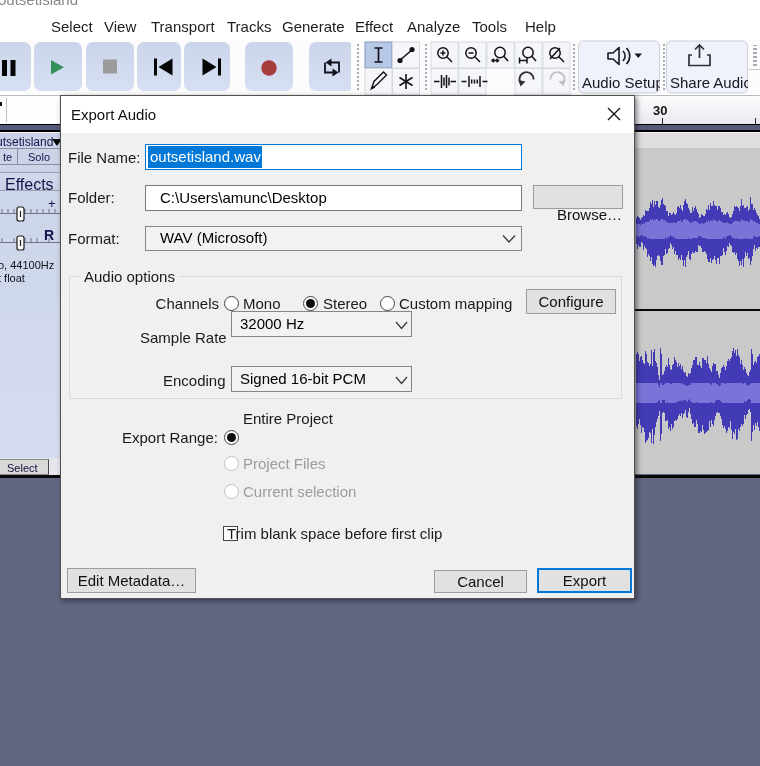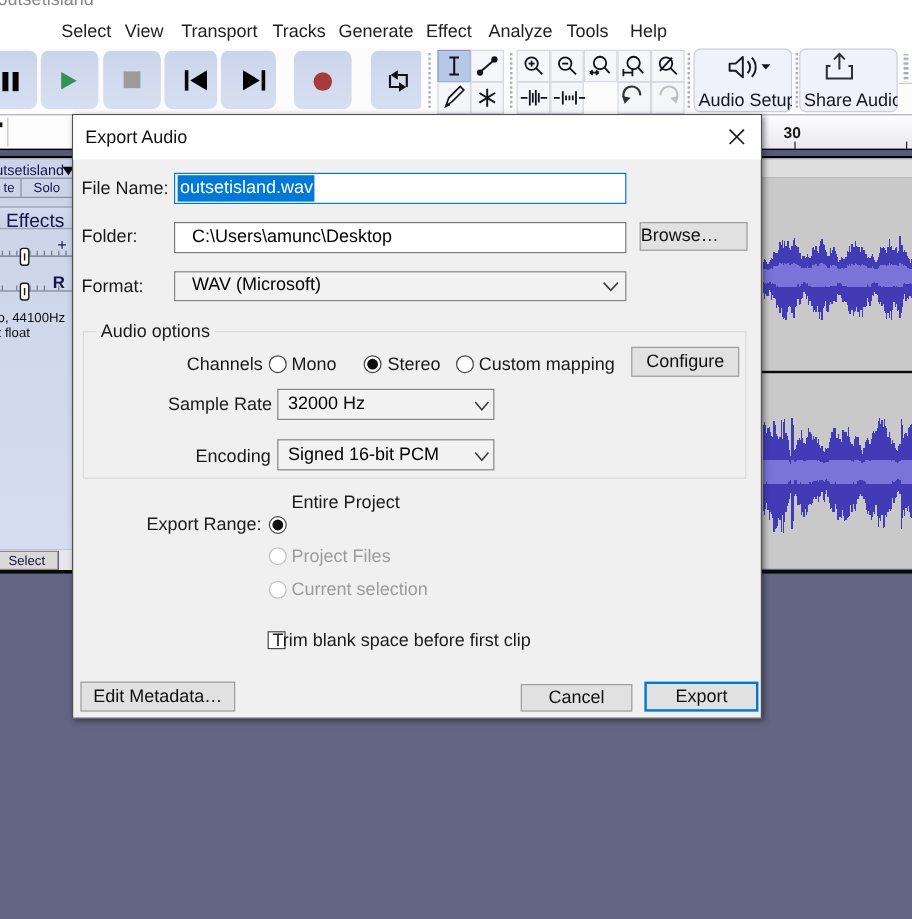--- a/index.html
+++ b/index.html
@@ -273,42 +273,42 @@
 
   <span class="lbl" style="left:7px;top:53px;">File Name:</span>
   <div class="abs" style="left:84px;top:48px;width:377px;height:26px;background:#fff;border:1px solid #0078d7;">
     <div class="abs" style="left:2px;top:1px;height:22px;background:#0078d7;color:#fff;font-size:15px;padding:2px 1px 0 2px;">outsetisland.wav</div>
   </div>
 
   <span class="lbl" style="left:7px;top:93px;">Folder:</span>
   <div class="abs" style="left:84px;top:89px;width:377px;height:26px;background:#fff;border:1px solid #7a7a7a;">
     <span class="abs" style="left:14px;top:3px;font-size:15px;color:#000;white-space:nowrap;">C:\Users\amunc\Desktop</span>
   </div>
-  <div class="abs btn" style="left:472px;top:89px;width:90px;height:24px;background:#e1e1e1;border:1px solid #9d9d9d;text-align:left;font-size:15px;color:#111;padding-top:2px;">Browse…</div>
+  <div class="abs btn" style="left:472px;top:89px;width:90px;height:24px;background:#e1e1e1;border:1px solid #9d9d9d;text-align:right;font-size:15px;color:#111;padding-top:20px;">Browse…</div>
 
   <span class="lbl" style="left:7px;top:134px;">Format:</span>
   <div class="abs" style="left:84px;top:130px;width:377px;height:25px;background:#f2f2f2;border:1px solid #868686;">
     <span class="abs" style="left:14px;top:2px;font-size:15px;color:#000;">WAV (Microsoft)</span>
     <svg class="abs" style="left:356px;top:7px;" width="14" height="10" viewBox="0 0 14 10">
         <path d="M 1 1.5 L 7 8 L 13 1.5" stroke="#3c3c3c" stroke-width="1.3" fill="none"></path>
       </svg>
   </div>
 
   <div class="abs" style="left:8px;top:180px;width:553px;height:123px;border:1px solid #dadada;"></div>
   <span class="abs" style="left:19px;top:172px;font-size:15px;color:#1a1a1a;background:#f0f0f0;padding:0 4px;">Audio options</span>
   <span class="lbl" style="left:36px;top:199px;width:122px;text-align:right;">Channels</span>
   <div class="abs rad" style="left:163px;top:200px;"></div>
   <span class="lbl" style="left:182px;top:199px;">Mono</span>
   <div class="abs rad on" style="left:242px;top:200px;"></div>
   <span class="lbl" style="left:262px;top:199px;">Stereo</span>
   <div class="abs rad" style="left:319px;top:200px;"></div>
   <span class="lbl" style="left:338px;top:199px;">Custom mapping</span>
   <div class="abs btn" style="left:465px;top:193px;width:90px;height:25px;background:#e1e1e1;border:1px solid #9d9d9d;text-align:center;font-size:15px;color:#111;padding-top:3px;">Configure</div>
   <span class="lbl" style="left:79px;top:233px;">Sample Rate</span>
-  <div class="abs cmb" style="left:170px;top:228px;width:181px;height:26px;padding-left:18px;">
+  <div class="abs cmb" style="left:170px;top:215px;width:181px;height:26px;padding-left:18px;">
     <span class="abs" style="left:8px;top:3px;font-size:15px;color:#000;">32000 Hz</span>
     <svg class="abs" style="left:163px;top:9px;" width="13" height="9" viewBox="0 0 13 9">
         <path d="M 1 1 L 6.5 7.5 L 12 1" stroke="#3c3c3c" stroke-width="1.3" fill="none"></path>
       </svg>
   </div>
   <span class="lbl" style="left:102px;top:276px;">Encoding</span>
   <div class="abs cmb" style="left:170px;top:270px;width:181px;height:26px;">
     <span class="abs" style="left:8px;top:3px;font-size:15px;color:#000;">Signed 16-bit PCM</span>
     <svg class="abs" style="left:163px;top:9px;" width="13" height="9" viewBox="0 0 13 9">
         <path d="M 1 1 L 6.5 7.5 L 12 1" stroke="#3c3c3c" stroke-width="1.3" fill="none"></path>

